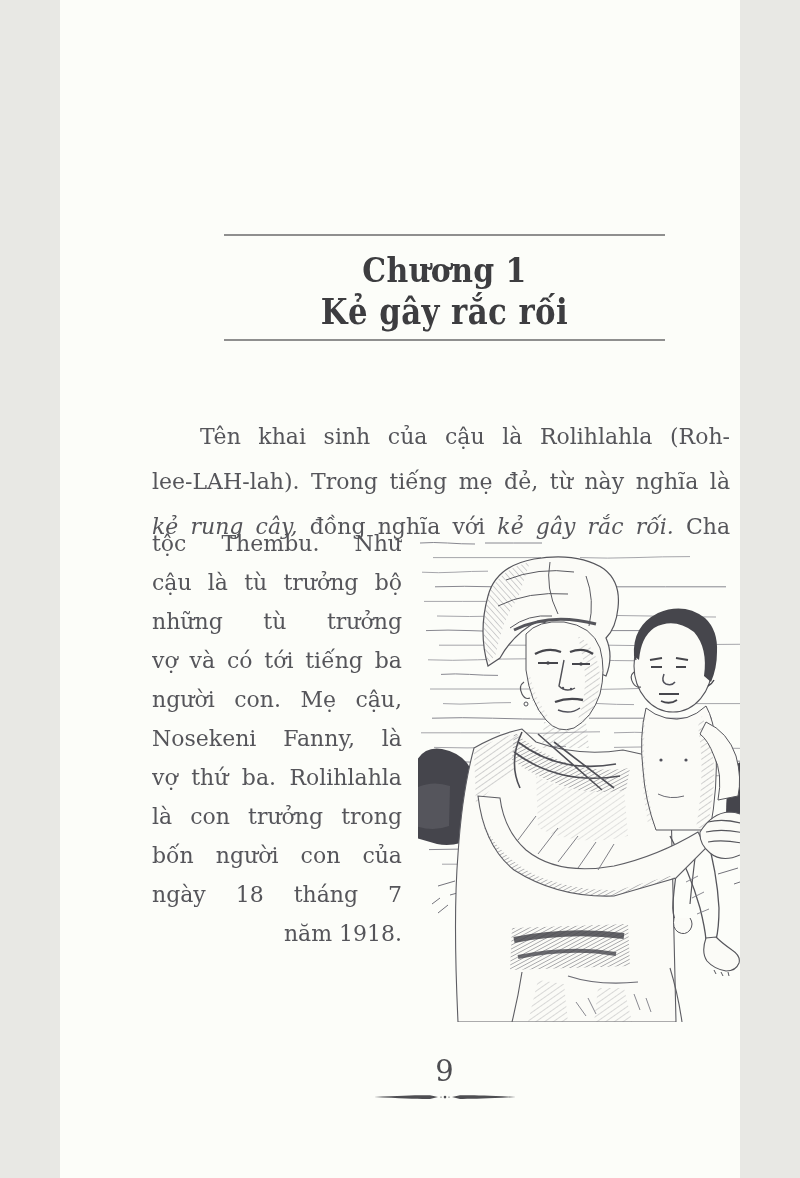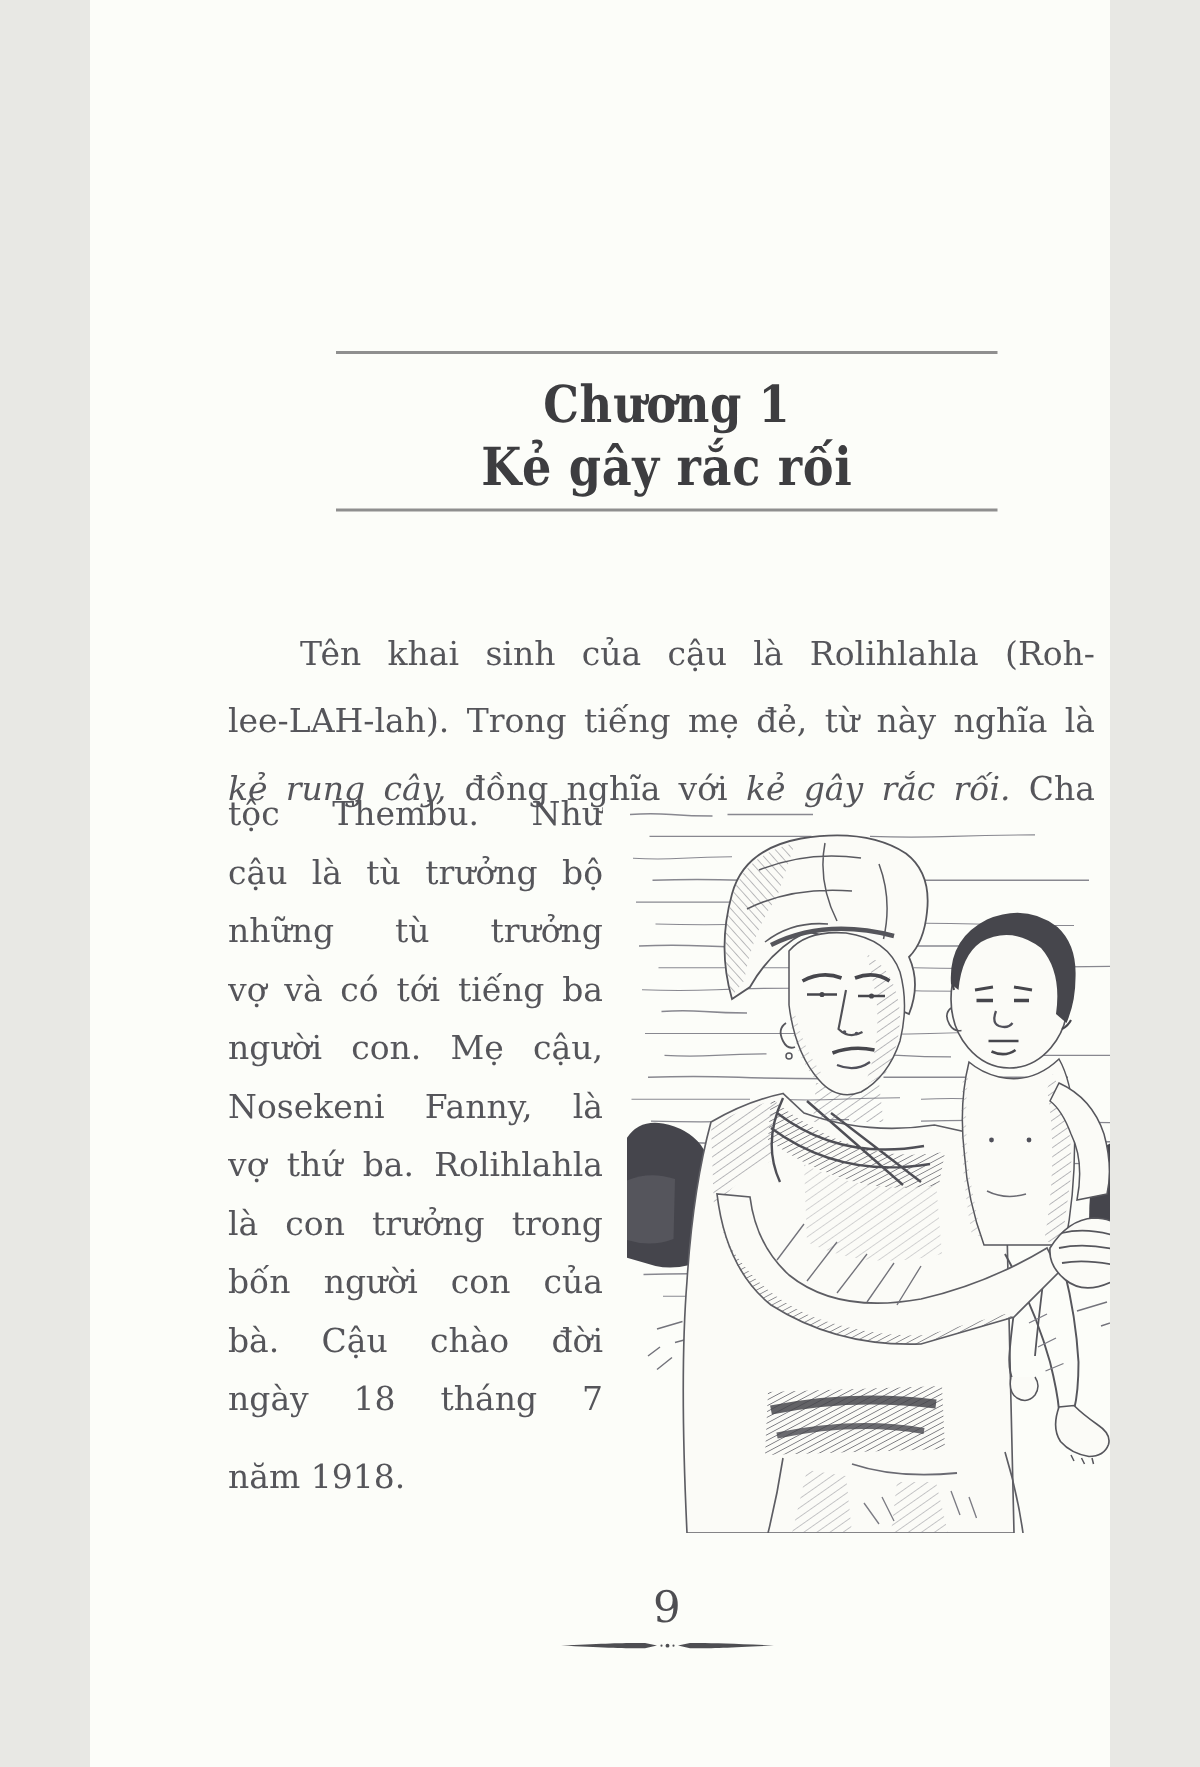--- a/index.html
+++ b/index.html
@@ -24,21 +24,21 @@
     line-height:38px;transform:scaleX(.88);transform-origin:center;
     letter-spacing:.5px;
   }
   .intro{position:absolute;left:92px;top:414px;width:578px;font-size:22px;}
   .intro .jline{height:45px;line-height:45px;}
   .column{position:absolute;left:92px;top:524px;width:250px;font-size:22px;}
   .column .jline,.column .plainline{height:39px;line-height:39px;}
   .jline{text-align:justify;overflow:hidden;}
   .jline::after{content:"";display:inline-block;width:100%;height:0;}
   .indent{text-indent:48px;}
-  .plainline{text-align:left;margin-top:13px;}
+  .plainline{text-align:right;}
   i{font-style:italic;}
   .illustration{position:absolute;left:358px;top:536px;width:350px;height:486px;}
   .pagenum{
     position:absolute;left:164px;top:1054px;width:441px;
     text-align:center;font-size:29px;color:#4e4e52;line-height:34px;
   }
   .ornament{position:absolute;left:312px;top:1091px;width:146px;height:12px;}
 </style>
 </head>
 <body>
@@ -59,21 +59,20 @@
   <div class="column">
     <div class="jline">tộc Thembu. Như</div>
     <div class="jline">cậu là tù trưởng bộ</div>
     <div class="jline">những tù trưởng</div>
     <div class="jline">vợ và có tới tiếng ba</div>
     <div class="jline">người con. Mẹ cậu,</div>
     <div class="jline">Nosekeni Fanny, là</div>
     <div class="jline">vợ thứ ba. Rolihlahla</div>
     <div class="jline">là con trưởng trong</div>
     <div class="jline">bốn người con của</div>
-    <div class="jline">bà. Cậu chào đời</div>
     <div class="jline">ngày 18 tháng 7</div>
     <div class="plainline">năm 1918.</div>
   </div>
 
   <svg class="illustration" viewBox="0 0 350 486" xmlns="http://www.w3.org/2000/svg">
     <defs>
       <pattern id="h1" width="5" height="5" patternUnits="userSpaceOnUse" patternTransform="rotate(55)">
         <line x1="0" y1="0" x2="0" y2="5" stroke="#7c7c84" stroke-width="0.7"></line>
       </pattern>
       <pattern id="h2" width="3.4" height="3.4" patternUnits="userSpaceOnUse" patternTransform="rotate(62)">

